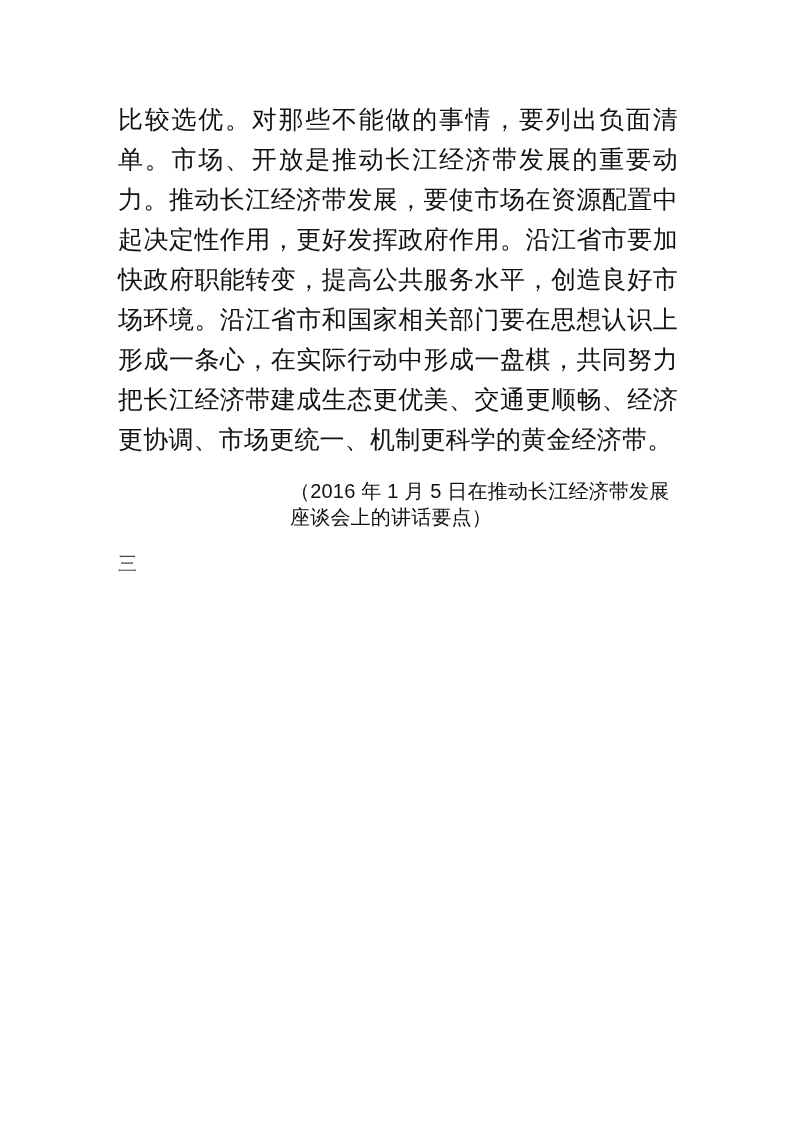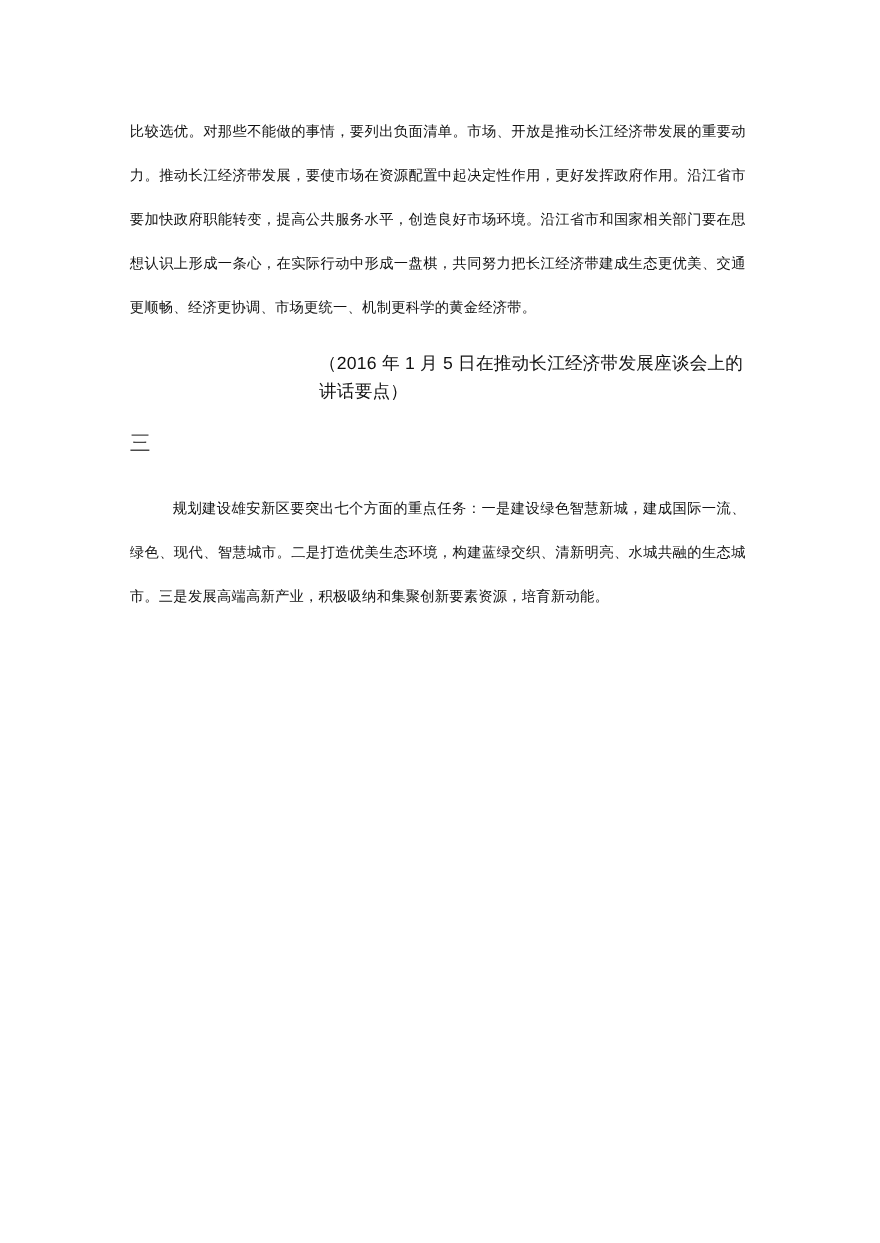--- a/index.html
+++ b/index.html
@@ -18,36 +18,37 @@
     overflow: hidden;
     box-sizing: border-box;
   }
   .content {
     position: absolute;
     left: 118px;
     top: 100px;
     width: 560px;
   }
   .para {
-    font-size: 13px;
+    font-size: 25px;
     line-height: 40px;
     color: #111111;
     text-align: justify;
     text-justify: inter-ideograph;
     letter-spacing: 0.2px;
     margin: 0;
+    font-family: Liberation Serif, serif;
   }
   .para.continued {
     text-indent: 0;
   }
   .para.indent {
     text-indent: 39px;
   }
   .source {
-    font-size: 16px;
+    font-size: 20px;
     line-height: 26px;
     color: #111111;
     margin-top: 18px;
     margin-left: 172px;
     width: 388px;
     text-align: left;
     letter-spacing: 0.2px;
   }
   .section-number {
     font-size: 19px;
@@ -71,16 +72,15 @@
 
     <p class="para continued">比较选优。对那些不能做的事情，要列出负面清单。市场、开放是推动长江经济带发展的重要动力。推动长江经济带发展，要使市场在资源配置中起决定性作用，更好发挥政府作用。沿江省市要加快政府职能转变，提高公共服务水平，创造良好市场环境。沿江省市和国家相关部门要在思想认识上形成一条心，在实际行动中形成一盘棋，共同努力把长江经济带建成生态更优美、交通更顺畅、经济更协调、市场更统一、机制更科学的黄金经济带。</p>
 
     <div class="source">（2016 年 1 月 5 日在推动长江经济带发展座谈会上的讲话要点）</div>
 
     <div class="section-number">三</div>
 
     <div class="block-gap"></div>
 
 
-    <p class="para indent">规划建设雄安新区要突出七个方面的重点任务：一是建设绿色智慧新城，建成国际一流、绿色、现代、智慧城市。二是打造优美生态环境，构建蓝绿交织、清新明亮、水城共融的生态城市。三是发展高端高新产业，积极吸纳和集聚创新要素资源，培育新动能。</p>
 
   </div>
 </div>
 
 </body></html>

